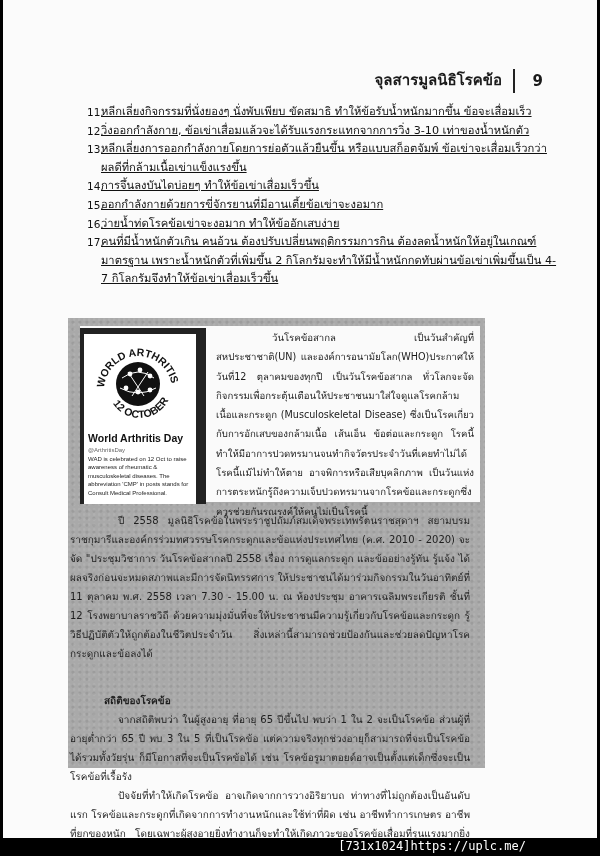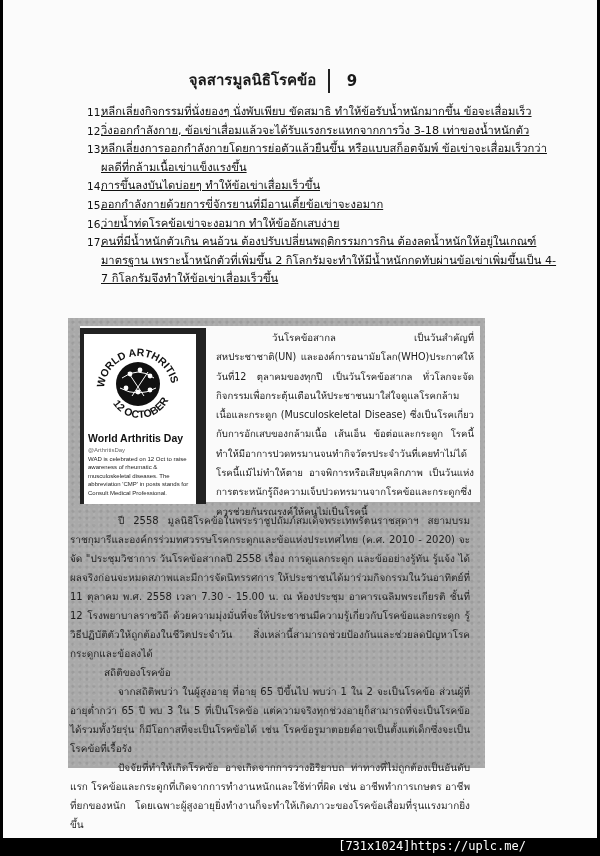--- a/index.html
+++ b/index.html
@@ -6,21 +6,21 @@
     body {
       width: 600px; height: 856px; position: relative; overflow: hidden;
       background: #000;
       font-family: "DejaVu Sans", sans-serif;
     }
     .page {
       position: absolute; left: 3px; top: 0; width: 594px; height: 838px;
       background: #fbfbfb;
     }
     .header {
-      position: absolute; left: 0; top: 68px; width: 540px; text-align: center;
+      position: absolute; left: 0; top: 68px; width: 540px; text-align: right;
       font-size: 15px; font-weight: bold; color: #1a1a1a;
     }
     .header .sep {
       display: inline-block; width: 2px; height: 24px; background: #222;
       vertical-align: middle; margin: 0 12px 0 6px;
     }
     .header .pagenum { display: inline-block; vertical-align: middle; }
     .list {
       position: absolute; left: 84px; top: 103px; width: 470px;
       font-size: 11.2px; color: #111; line-height: 18.6px;
@@ -63,21 +63,21 @@
     .intro-text {
       position: absolute; left: 148px; top: 10px; width: 258px;
       font-size: 9.6px; line-height: 19.3px; color: #1a1a1a; text-align: justify;
     }
     .intro-text .first { text-indent: 56px; }
     .body-text {
       position: absolute; left: 2px; top: 193px; width: 400px;
       font-size: 10px; line-height: 19px; color: #1e1e1e; text-align: justify;
     }
     .body-text p { margin: 0; text-indent: 48px; }
-    .body-text .subhead { text-indent: 34px; font-weight: normal; }
+    .body-text .subhead { text-indent: 34px; font-weight: bold; margin-top: 28px; }
     .footer-bar {
       position: absolute; left: 0; bottom: 0; width: 532px; height: 18px; background: #000; border-radius: 7px;
     }
     .footer-bar .wm {
       position: absolute; right: 6px; top: 1px; color: #fff; font-size: 12px;
       font-family: "DejaVu Sans Mono", monospace;
     }
     .rightedge {
       position: absolute; right: 0; top: 0; width: 3px; height: 838px; background: #000;
     }
@@ -93,29 +93,29 @@
     <span class="pagenum">9</span>
   </div>
 
   <div class="list">
     <div class="item">
       <span class="num">11.</span>
       <span class="txt">หลีกเลี่ยงกิจกรรมที่นั่งยองๆ นั่งพับเพียบ ขัดสมาธิ ทำให้ข้อรับน้ำหนักมากขึ้น ข้อจะเสื่อมเร็ว</span>
     </div>
     <div class="item">
       <span class="num">12.</span>
-      <span class="txt">วิ่งออกกำลังกาย, ข้อเข่าเสื่อมแล้วจะได้รับแรงกระแทกจากการวิ่ง 3-18 เท่าของน้ำหนักตัว</span>
+      <span class="txt">วิ่งออกกำลังกาย, ข้อเข่าเสื่อมแล้วจะได้รับแรงกระแทกจากการวิ่ง 3-10 เท่าของน้ำหนักตัว</span>
     </div>
     <div class="item">
       <span class="num">13.</span>
       <span class="txt">หลีกเลี่ยงการออกกำลังกายโดยการย่อตัวแล้วยืนขึ้น หรือแบบสก็อตจัมพ์ ข้อเข่าจะเสื่อมเร็วกว่าผลดีที่กล้ามเนื้อเข่าแข็งแรงขึ้น</span>
     </div>
     <div class="item">
       <span class="num">14.</span>
-      <span class="txt">การขึ้นลงบันไดบ่อยๆ ทำให้ข้อเข่าเสื่อมเร็วขึ้น</span>
+      <span class="txt">การจึ้นลงบันไดบ่อยๆ ทำให้ข้อเข่าเสื่อมเร็วขึ้น</span>
     </div>
     <div class="item">
       <span class="num">15.</span>
       <span class="txt">ออกกำลังกายด้วยการขี่จักรยานที่มีอานเตี้ยข้อเข่าจะงอมาก</span>
     </div>
     <div class="item">
       <span class="num">16.</span>
       <span class="txt">ว่ายน้ำท่ดโรคข้อเข่าจะงอมาก ทำให้ข้ออักเสบง่าย</span>
     </div>
     <div class="item">

